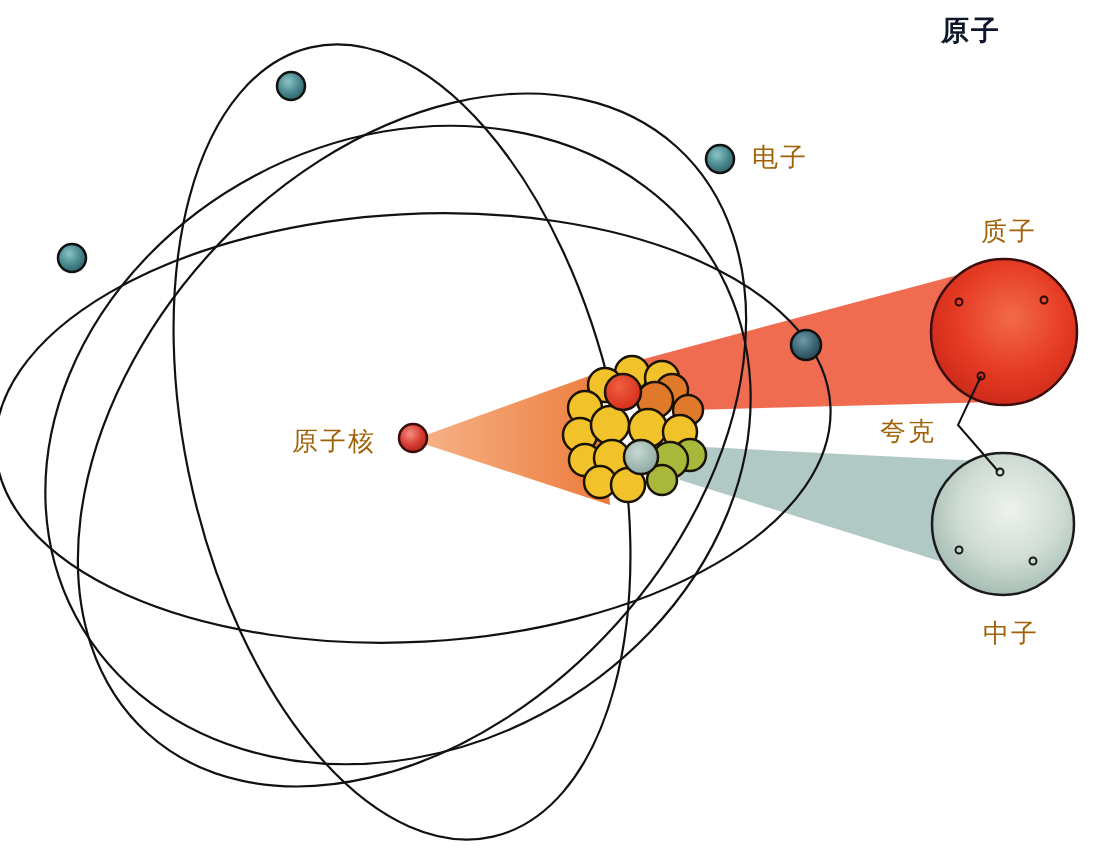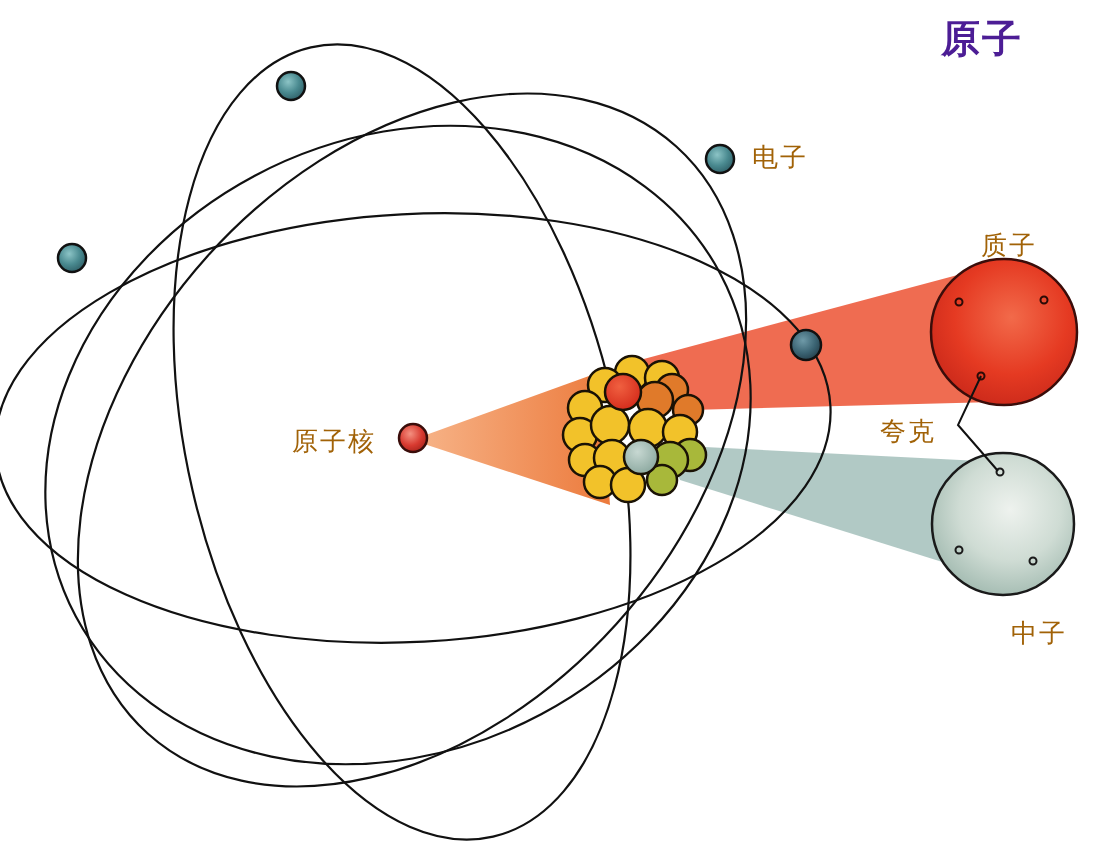--- a/index.html
+++ b/index.html
@@ -1,21 +1,21 @@
 <!DOCTYPE html>
 <html><head>
 <meta charset="utf-8">
 <style>
   html, body { margin: 0; padding: 0; background: #ffffff; }
   body { width: 1094px; height: 856px; position: relative; overflow: hidden;
          font-family: "DejaVu Sans", sans-serif; }
   #diagram { position: absolute; left: 0; top: 0; }
   .label { position: absolute; color: #a16207; font-size: 26px; letter-spacing: 2px;
            font-family: "DejaVu Sans", sans-serif; white-space: nowrap; }
-  .title { font-weight: bold; font-size: 39px; color: #4c1d95; }
+  .title { font-weight: bold; font-size: 28px; color: #0f172a; }
 </style>
 </head>
 <body>
 
 <svg id="diagram" width="1094" height="856" viewBox="0 0 1094 856" xmlns="http://www.w3.org/2000/svg">
   <defs>
     <radialGradient id="gElectron" cx="40%" cy="35%" r="70%">
       <stop offset="0%" stop-color="#8cc4c6"></stop>
       <stop offset="55%" stop-color="#4a8a90"></stop>
       <stop offset="100%" stop-color="#2e5e66"></stop>
@@ -112,15 +112,15 @@
     <circle cx="959" cy="550" r="3.5" fill="none" stroke="#1a1a1a" stroke-width="2"></circle>
     <circle cx="1033" cy="561" r="3.5" fill="none" stroke="#1a1a1a" stroke-width="2"></circle>
   </g>
 
   <polyline points="981,376 958,425 998,471" fill="none" stroke="#111" stroke-width="2"></polyline>
 </svg>
 
 <div class="label title" style="left:941px; top:12px;">原子</div>
 <div class="label" style="left:752px; top:140px;">电子</div>
 <div class="label" style="left:292px; top:424px;">原子核</div>
-<div class="label" style="left:981px; top:228px;">质子</div>
+<div class="label" style="left:981px; top:214px;">质子</div>
 <div class="label" style="left:880px; top:414px;text-align:center;">夸克</div>
-<div class="label" style="left:1011px; top:616px;font-family:Liberation Serif, serif;">中子</div>
+<div class="label" style="left:983px; top:616px;font-family:Liberation Serif, serif;">中子</div>
 
 </body></html>

